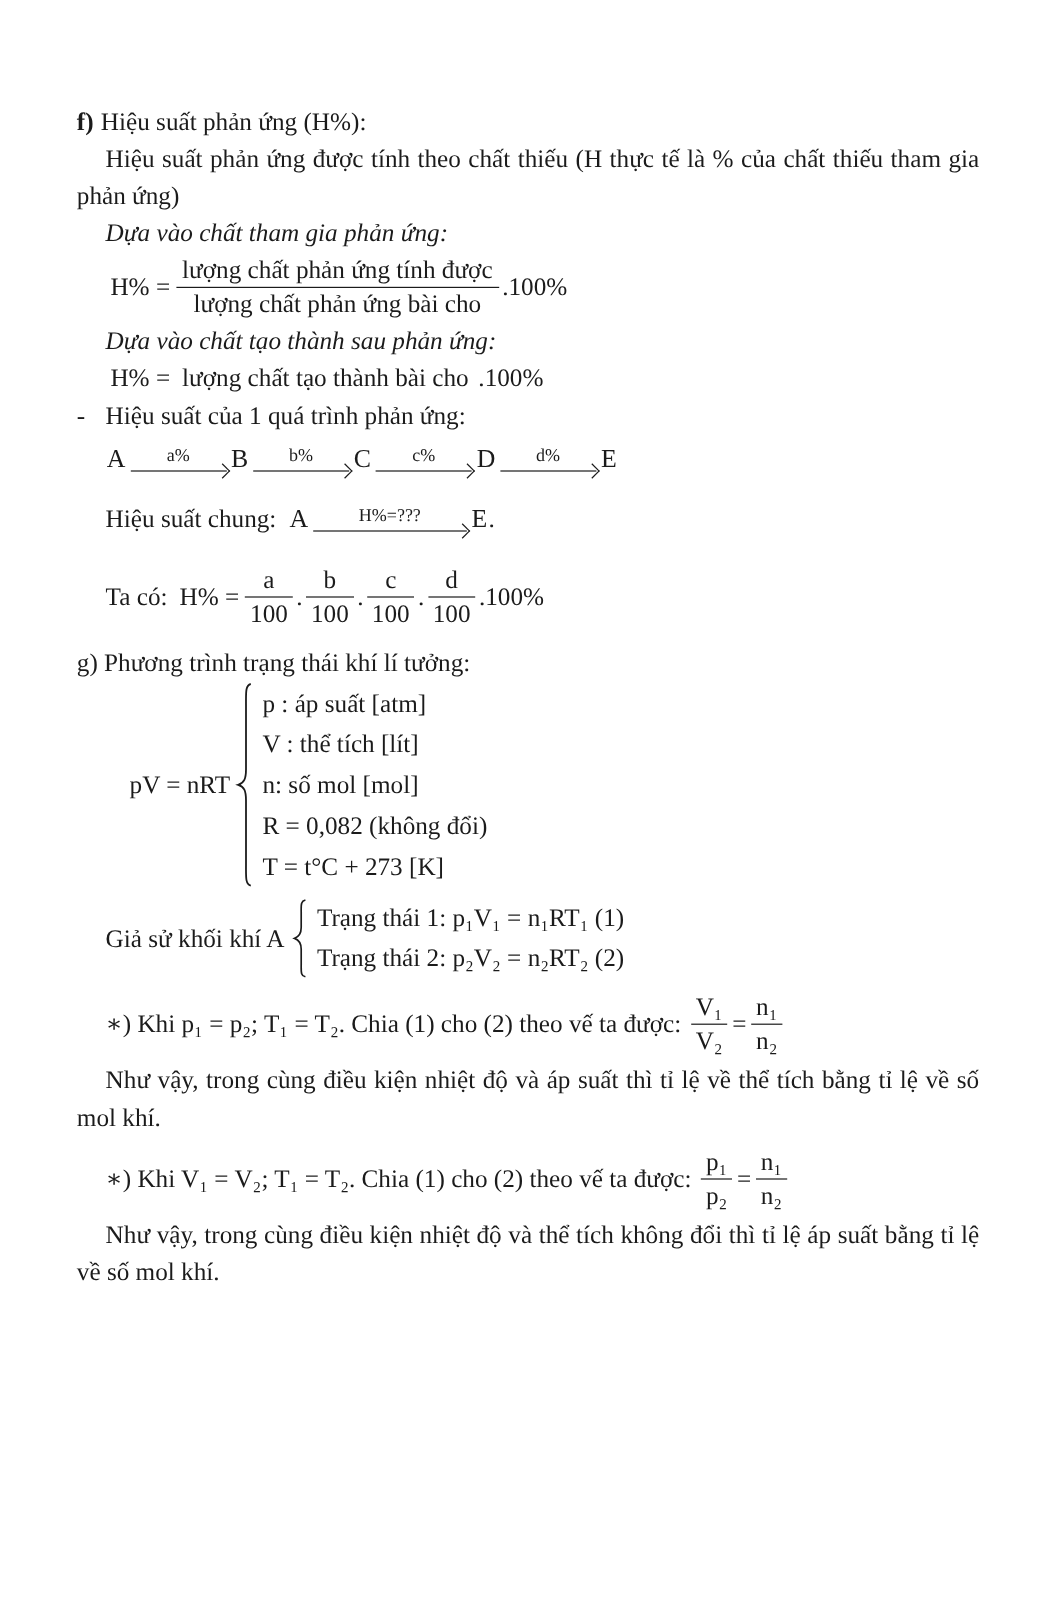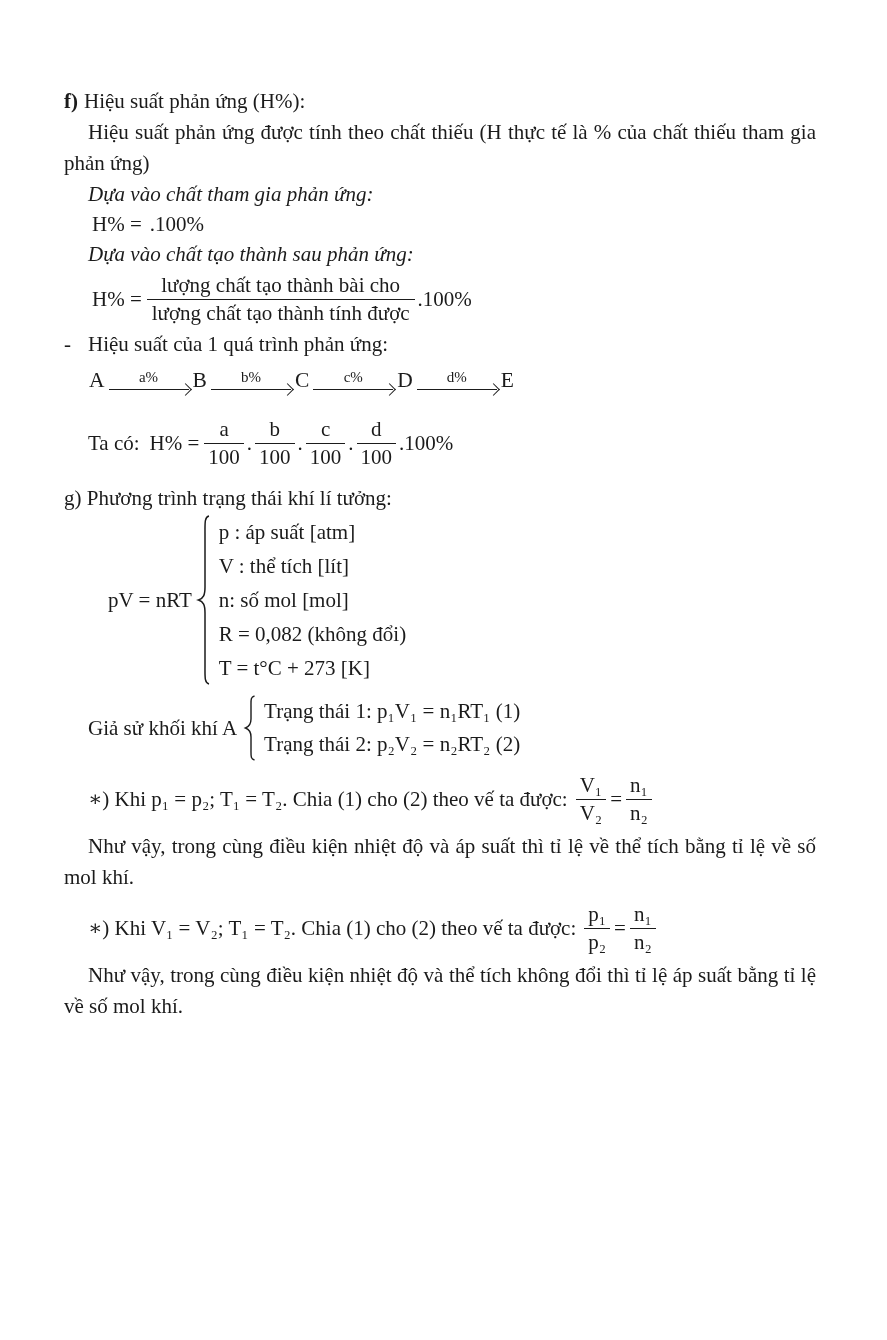--- a/index.html
+++ b/index.html
@@ -74,41 +74,47 @@
   <div class="content">
 
     <div class="line31"><span class="sec-label">f)</span><span>Hiệu suất phản ứng (H%):</span></div>
 
     <p class="jus indent line31 m0">Hiệu suất phản ứng được tính theo chất thiếu (H thực tế là % của chất thiếu tham gia phản ứng)</p>
 
     <div class="it indent line31">Dựa vào chất tham gia phản ứng:</div>
 
     <div class="formula-row">
       <span class="feq">H% =</span>
+      <span class="frac">
+        <span class="num">lượng chất phản ứng tính được</span>
+        <span class="den">lượng chất phản ứng bài cho</span>
+      </span>
       <span class="fsuf">.100%</span>
     </div>
 
     <div class="it indent line31">Dựa vào chất tạo thành sau phản ứng:</div>
 
     <div class="formula-row">
       <span class="feq">H% =</span>
       <span class="frac">
         <span class="num">lượng chất tạo thành bài cho</span>
-        <span class="den">lượng chất tạo thành tính được</span>
       </span>
       <span class="fsuf">.100%</span>
     </div>
 
 
     <div class="line31"><span class="dash">-</span><span>Hiệu suất của 1 quá trình phản ứng:</span></div>
 
     <div class="chain">
       <span class="node">A</span><span class="rx"><span class="lbl">a%</span><span class="shaft"></span></span><span class="node">B</span><span class="rx"><span class="lbl">b%</span><span class="shaft"></span></span><span class="node">C</span><span class="rx"><span class="lbl">c%</span><span class="shaft"></span></span><span class="node">D</span><span class="rx"><span class="lbl">d%</span><span class="shaft"></span></span><span class="node">E</span>
     </div>
 
+    <div class="chain overall">
+      <span class="pref">Hiệu suất chung:</span><span class="node">A</span><span class="rx wide"><span class="lbl">H%=???</span><span class="shaft"></span></span><span class="node">E</span><span>.</span>
+    </div>
 
     <div class="taco-row">
       <span class="pref">Ta có:</span>
       <span class="feq">H% =</span>
       <span class="frac fsm">
           <span class="num">a</span>
           <span class="den">100</span>
         </span>
       <span class="mdot">.</span>
       <span class="frac fsm">

